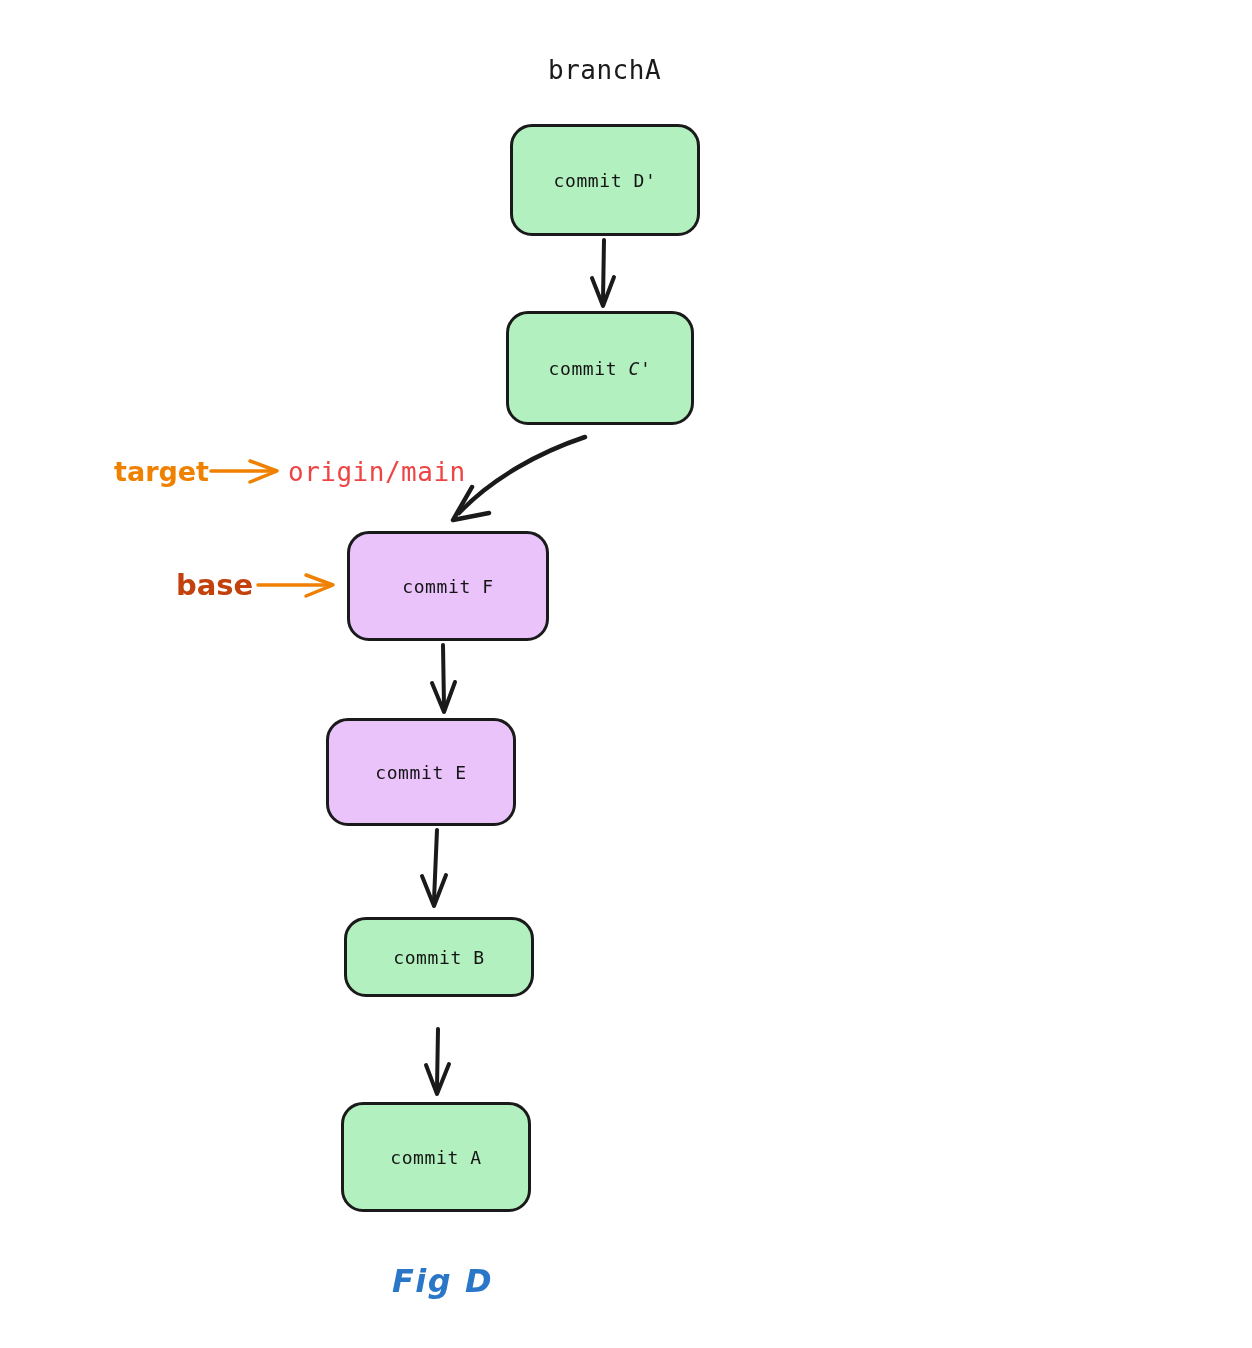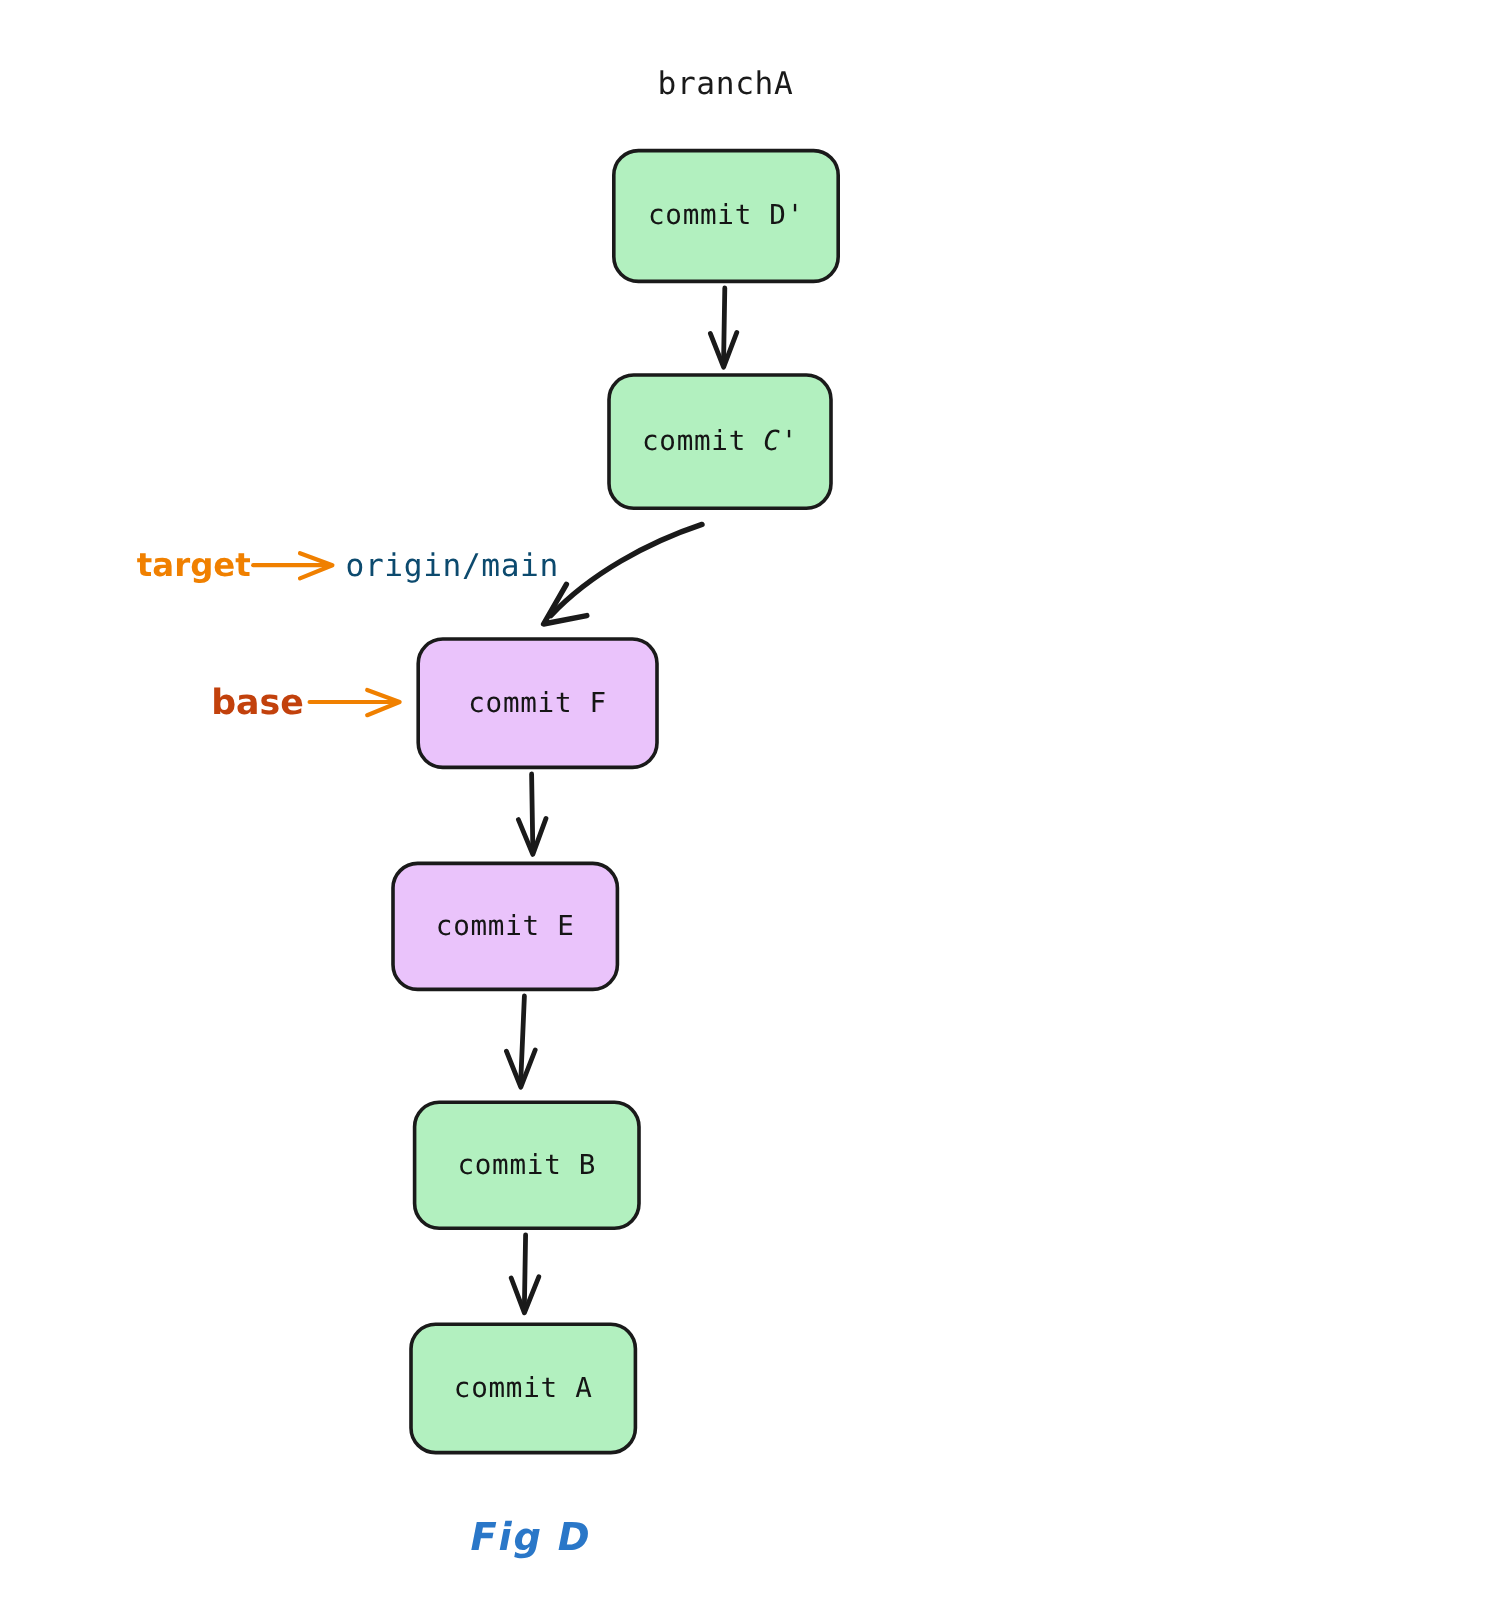--- a/index.html
+++ b/index.html
@@ -26,34 +26,34 @@
   .node {
     position: absolute;
     box-sizing: border-box;
     display: flex;
     align-items: center;
     justify-content: center;
     border: 3px solid #1a1a1a;
     border-radius: 22px;
     color: #151515;
     font-family: "DejaVu Sans Mono", monospace;
-    font-size: 23px;
+    font-size: 18px;
     letter-spacing: 0.6px;
     white-space: nowrap;
   }
   .node.green { background: #b2f0bf; }
   .node.purple { background: #eac3fb; border-radius: 22px; }
 
   .node .italic-char { font-style: italic; }
 
   
   .label-mono {
     position: absolute;
     font-family: "DejaVu Sans Mono", monospace;
-    color: #0c4a6e;
+    color: #ef4444;
     white-space: nowrap;
   }
   .label-hand {
     position: absolute;
     font-family: "DejaVu Sans", sans-serif;
     white-space: nowrap;
   }
 
   #branch-title {
     left: 548px;
@@ -156,21 +156,21 @@
   </div>
 
   <div class="node purple" style="left:347px; top:531px; width:202px; height:110px;">
     <span>commit F</span>
   </div>
 
   <div class="node purple" style="left:326px; top:718px; width:190px; height:108px;">
     <span>commit E</span>
   </div>
 
-  <div class="node green" style="left:344px; top:917px; width:190px; height:108px;">
+  <div class="node green" style="left:344px; top:917px; width:190px; height:80px;">
     <span>commit B</span>
   </div>
 
   <div class="node green" style="left:341px; top:1102px; width:190px; height:110px;">
     <span>commit A</span>
   </div>
 
   <div class="label-hand" id="target-label">target</div>
 
   <div class="label-mono" id="origin-main-label">origin/main</div>

